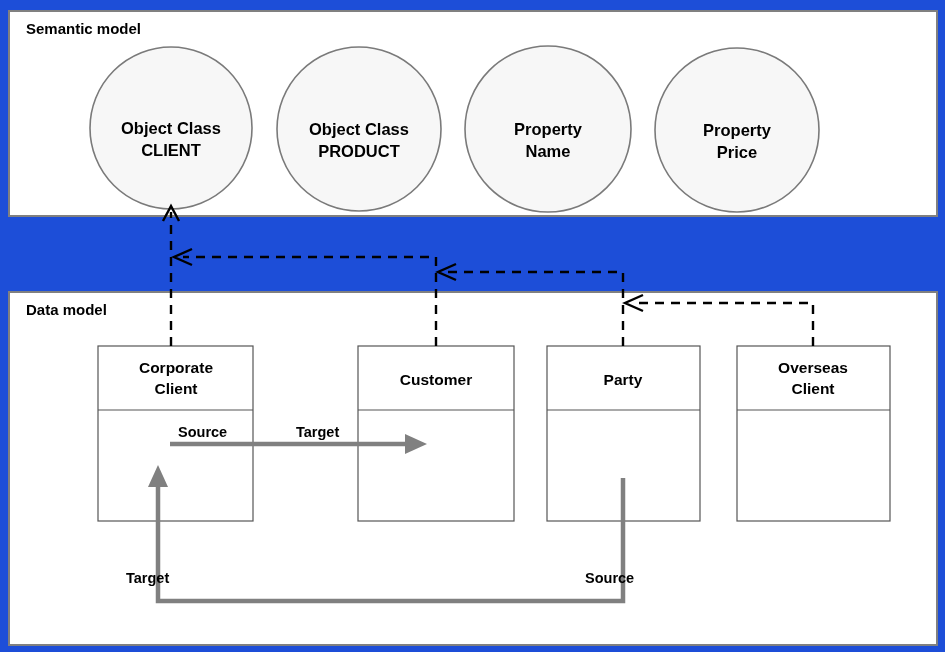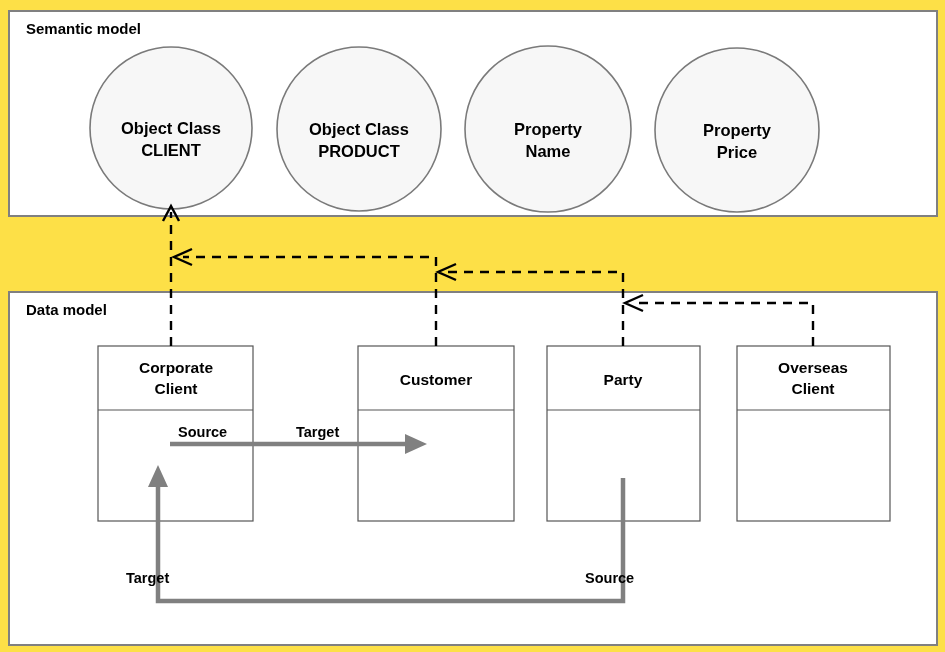--- a/index.html
+++ b/index.html
@@ -7,21 +7,21 @@
     padding: 0;
     background: #ffffff;
   }
   body {
     font-family: "Liberation Sans", sans-serif;
   }
   #stage {
     position: relative;
     width: 945px;
     height: 652px;
-    background: #fde047;
+    background: #1d4ed8;
     overflow: hidden;
   }
   #diagram-svg {
     position: absolute;
     left: 0;
     top: 0;
     width: 945px;
     height: 652px;
   }
   .frame-rect {

